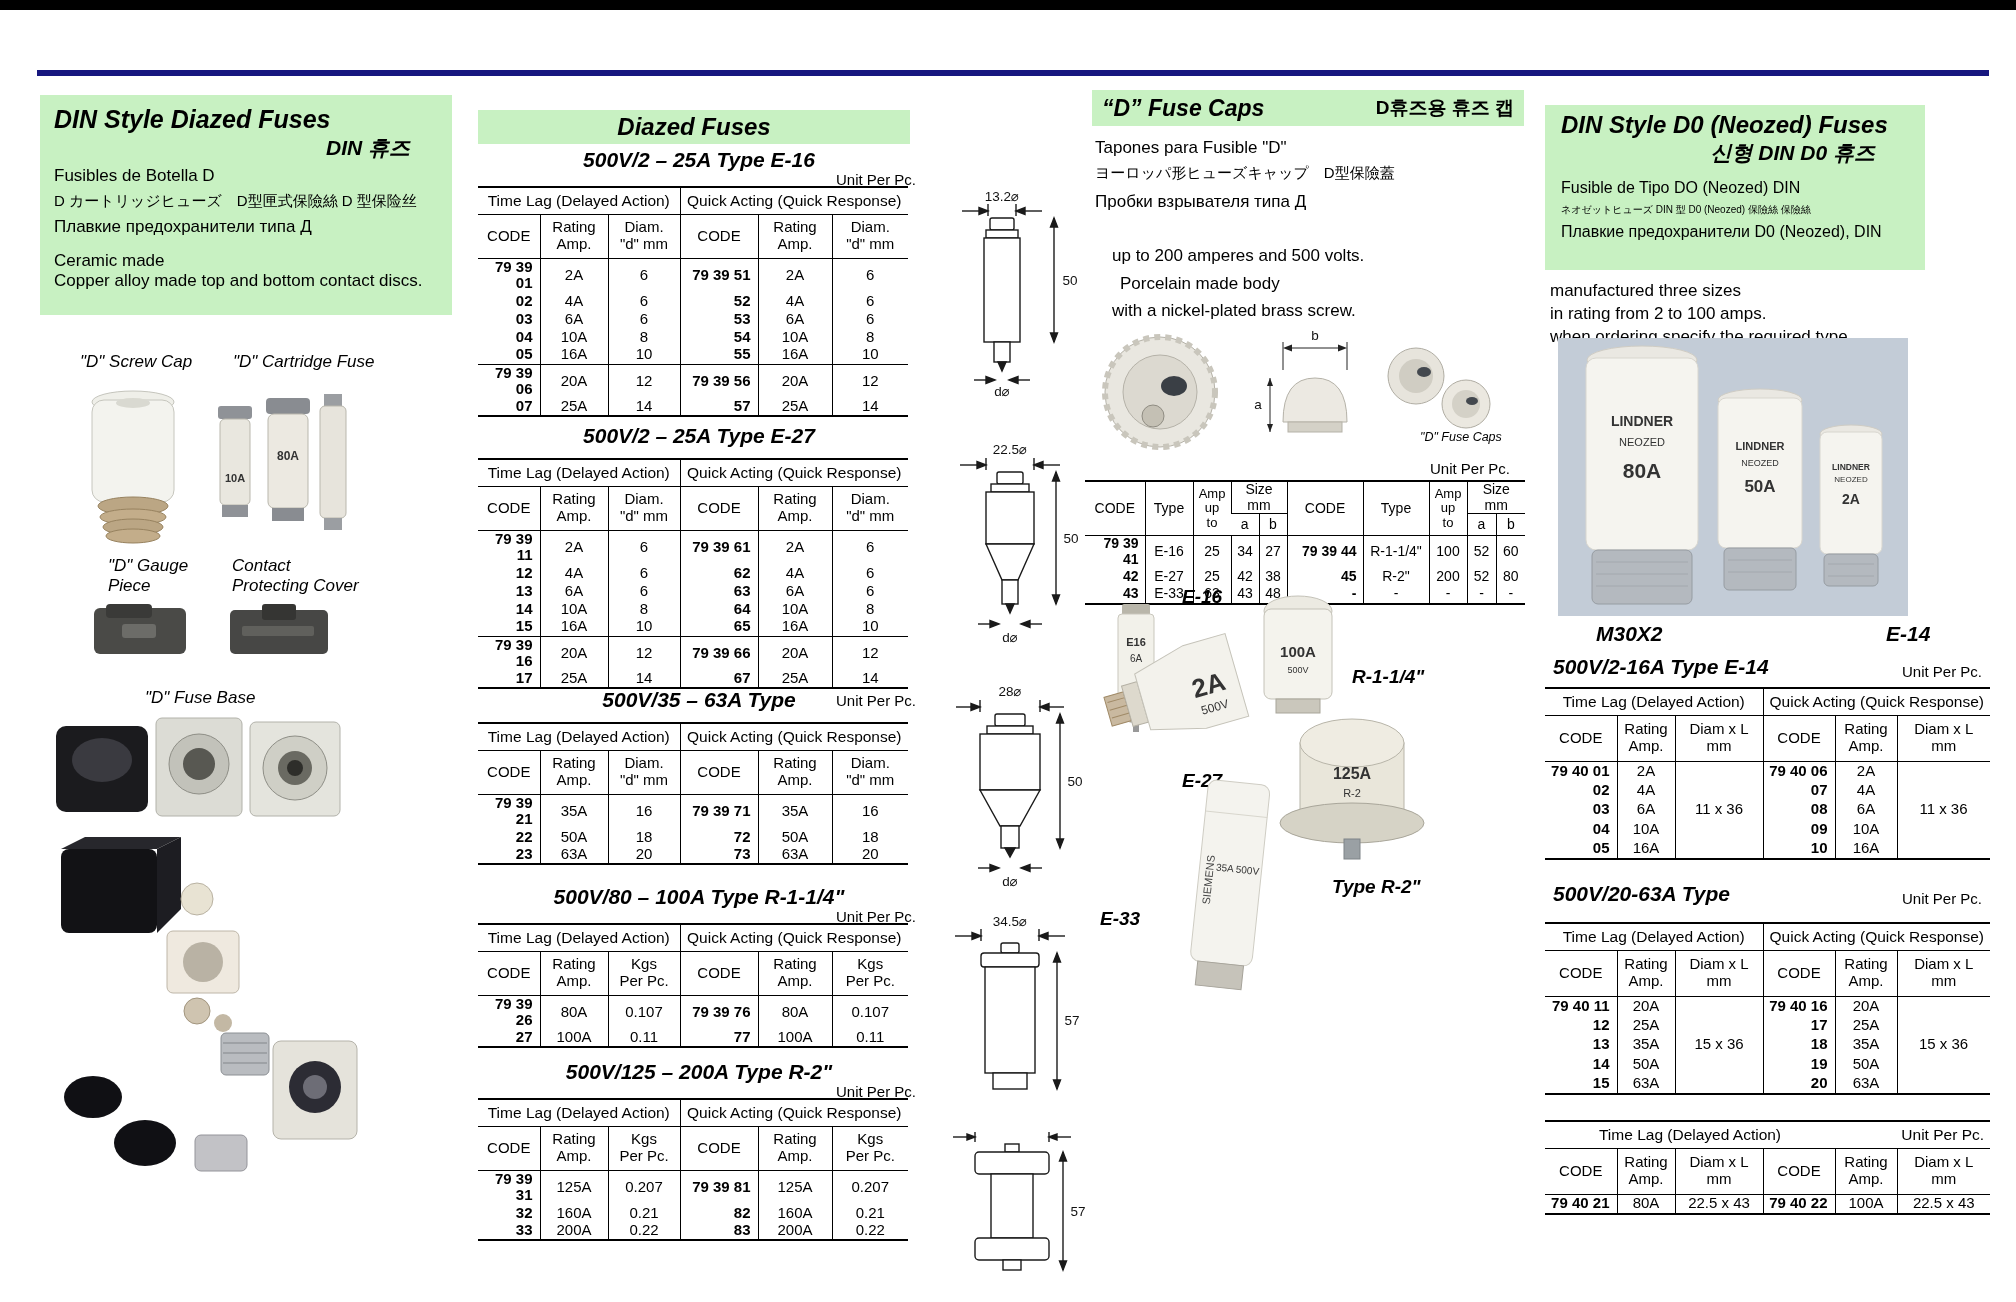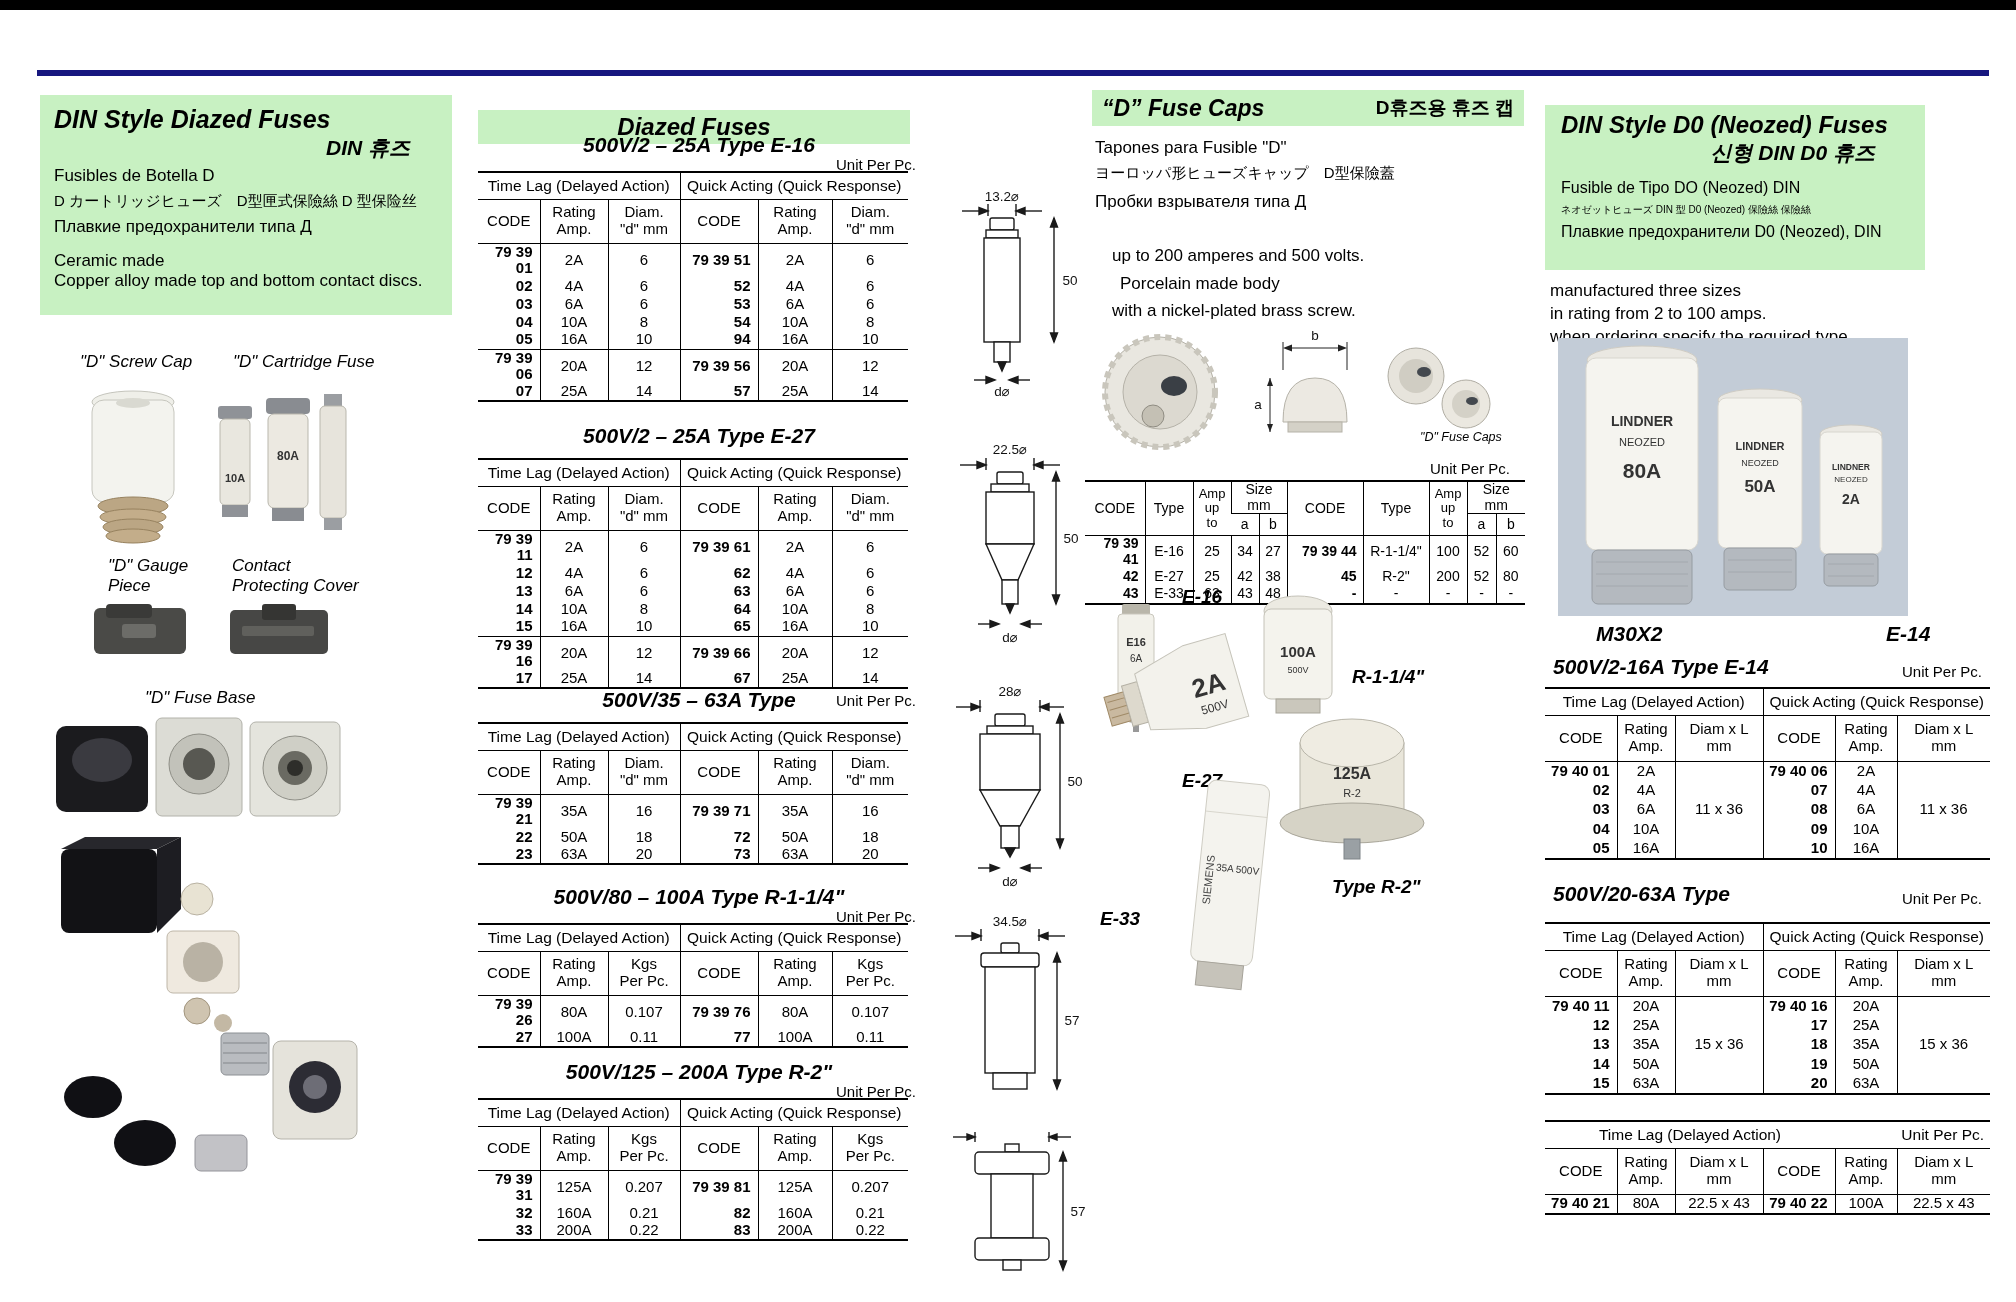--- a/index.html
+++ b/index.html
@@ -139,21 +139,21 @@
     <circle cx="270" cy="252" r="12" fill="#6d6d76"></circle>
     <ellipse cx="48" cy="262" rx="29" ry="21" fill="#101014"></ellipse>
     <ellipse cx="100" cy="308" rx="31" ry="23" fill="#101014"></ellipse>
     <rect x="150" y="300" width="52" height="36" rx="6" fill="#c2c2c6" stroke="#94949a"></rect>
   </svg>
 
   <div class="abs greenbox" style="left:478px;top:110px;width:432px;height:34px;display:flex;align-items:center;justify-content:center">
     <span class="b i" style="font-size:24px">Diazed Fuses</span>
   </div>
 
-  <div class="abs" style="left:478px;top:133px;width:442px">
+  <div class="abs" style="left:478px;top:148px;width:442px">
     <div class="ttitle">500V/2 – 25A Type E-16</div>
     <div class="unitlbl" style="right:4px;top:23px">Unit Per Pc.</div>
     <table class="dz" style="width:430px;margin-top:14px">
       <colgroup>
           <col style="width:62px">
           <col style="width:68px">
           <col style="width:72px">
           <col style="width:78px">
           <col style="width:74px">
           <col style="width:76px">
@@ -207,21 +207,21 @@
             <td>10A</td>
             <td>8</td>
             <td class="code">54</td>
             <td>10A</td>
             <td>8</td>
           </tr>
           <tr>
             <td class="code">05</td>
             <td>16A</td>
             <td>10</td>
-            <td class="code">94</td>
+            <td class="code">55</td>
             <td>16A</td>
             <td>10</td>
           </tr>
         </tbody>
       <tbody class="sep">
 
       <tr>
             <td class="code">79 39 06</td>
             <td>20A</td>
             <td>12</td>

